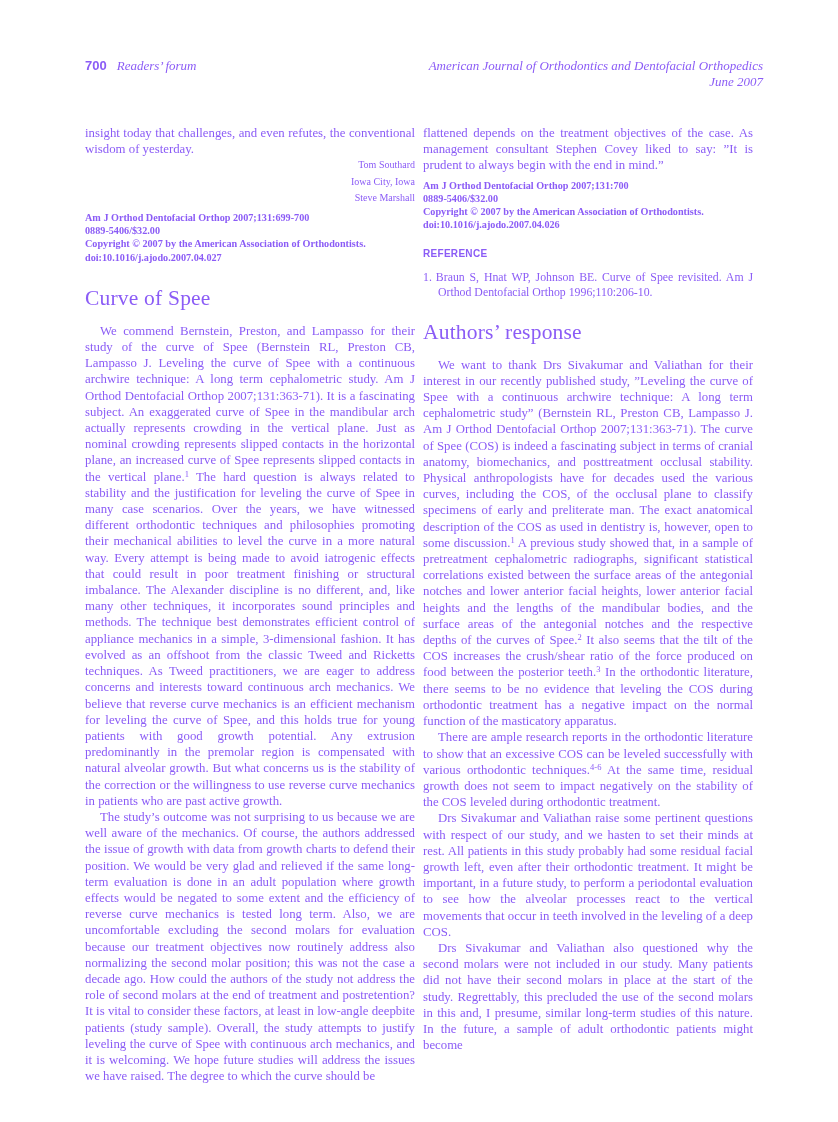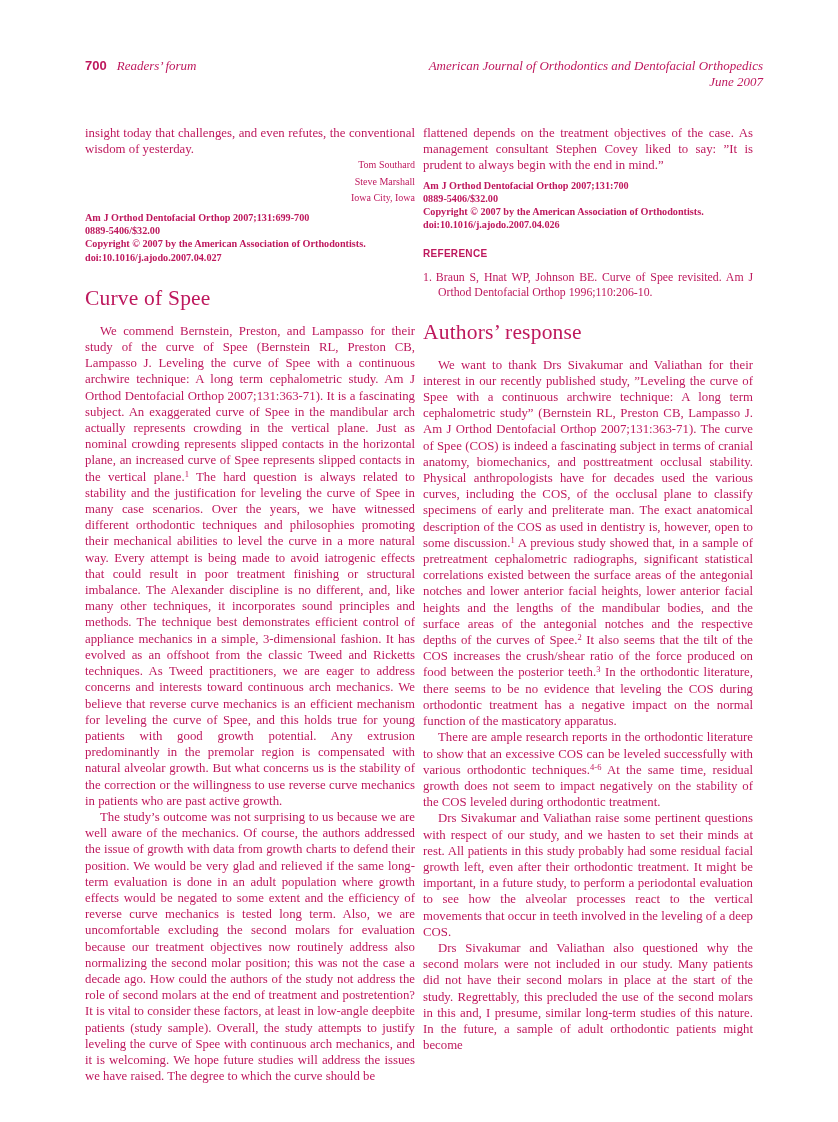--- a/index.html
+++ b/index.html
@@ -3,21 +3,21 @@
 <meta charset="utf-8">
 <style>
   html,body { margin:0; padding:0; background:#e9e9e9; }
   .page {
     position:relative;
     width:838px; height:1122px;
     margin:0 auto;
     background:#ffffff;
     overflow:hidden;
     font-family:"Liberation Serif", serif;
-    color:#be185d;
+    color:#8b5cf6;
   }
   .header {
     position:absolute; top:58px; left:85px; width:678px;
     display:flex; justify-content:space-between; align-items:flex-start;
     font-size:13px; line-height:16px;
   }
   .header-left { font-style:italic; white-space:nowrap; }
   .page-num {
     font-family:"Liberation Sans", sans-serif;
     font-weight:bold; font-style:normal; margin-right:10px; font-size:13px;
@@ -64,22 +64,22 @@
       <div>June 2007</div>
     </div>
   </div>
 
   <div class="columns">
 
     <div class="col body-text">
       <p>insight today that challenges, and even refutes, the conventional wisdom of yesterday.</p>
       <div class="signature">
         <div>Tom Southard</div>
+        <div>Iowa City, Iowa</div>
         <div>Steve Marshall</div>
-        <div>Iowa City, Iowa</div>
       </div>
       <div class="citation">
         <div>Am J Orthod Dentofacial Orthop 2007;131:699-700</div>
         <div>0889-5406/$32.00</div>
         <div>Copyright © 2007 by the American Association of Orthodontists.</div>
         <div>doi:10.1016/j.ajodo.2007.04.027</div>
       </div>
       <h2 class="section-title">Curve of Spee</h2>
       <p class="indent">We commend Bernstein, Preston, and Lampasso for their study of the curve of Spee (Bernstein RL, Preston CB, Lampasso J. Leveling the curve of Spee with a continuous archwire technique: A long term cephalometric study. Am J Orthod Dentofacial Orthop 2007;131:363-71). It is a fascinating subject. An exaggerated curve of Spee in the mandibular arch actually represents crowding in the vertical plane. Just as nominal crowding represents slipped contacts in the horizontal plane, an increased curve of Spee represents slipped contacts in the vertical plane.<sup>1</sup> The hard question is always related to stability and the justification for leveling the curve of Spee in many case scenarios. Over the years, we have witnessed different orthodontic techniques and philosophies promoting their mechanical abilities to level the curve in a more natural way. Every attempt is being made to avoid iatrogenic effects that could result in poor treatment finishing or structural imbalance. The Alexander discipline is no different, and, like many other techniques, it incorporates sound principles and methods. The technique best demonstrates efficient control of appliance mechanics in a simple, 3-dimensional fashion. It has evolved as an offshoot from the classic Tweed and Ricketts techniques. As Tweed practitioners, we are eager to address concerns and interests toward continuous arch mechanics. We believe that reverse curve mechanics is an efficient mechanism for leveling the curve of Spee, and this holds true for young patients with good growth potential. Any extrusion predominantly in the premolar region is compensated with natural alveolar growth. But what concerns us is the stability of the correction or the willingness to use reverse curve mechanics in patients who are past active growth.</p>
       <p class="indent">The study’s outcome was not surprising to us because we are well aware of the mechanics. Of course, the authors addressed the issue of growth with data from growth charts to defend their position. We would be very glad and relieved if the same long-term evaluation is done in an adult population where growth effects would be negated to some extent and the efficiency of reverse curve mechanics is tested long term. Also, we are uncomfortable excluding the second molars for evaluation because our treatment objectives now routinely address also normalizing the second molar position; this was not the case a decade ago. How could the authors of the study not address the role of second molars at the end of treatment and postretention? It is vital to consider these factors, at least in low-angle deepbite patients (study sample). Overall, the study attempts to justify leveling the curve of Spee with continuous arch mechanics, and it is welcoming. We hope future studies will address the issues we have raised. The degree to which the curve should be</p>

